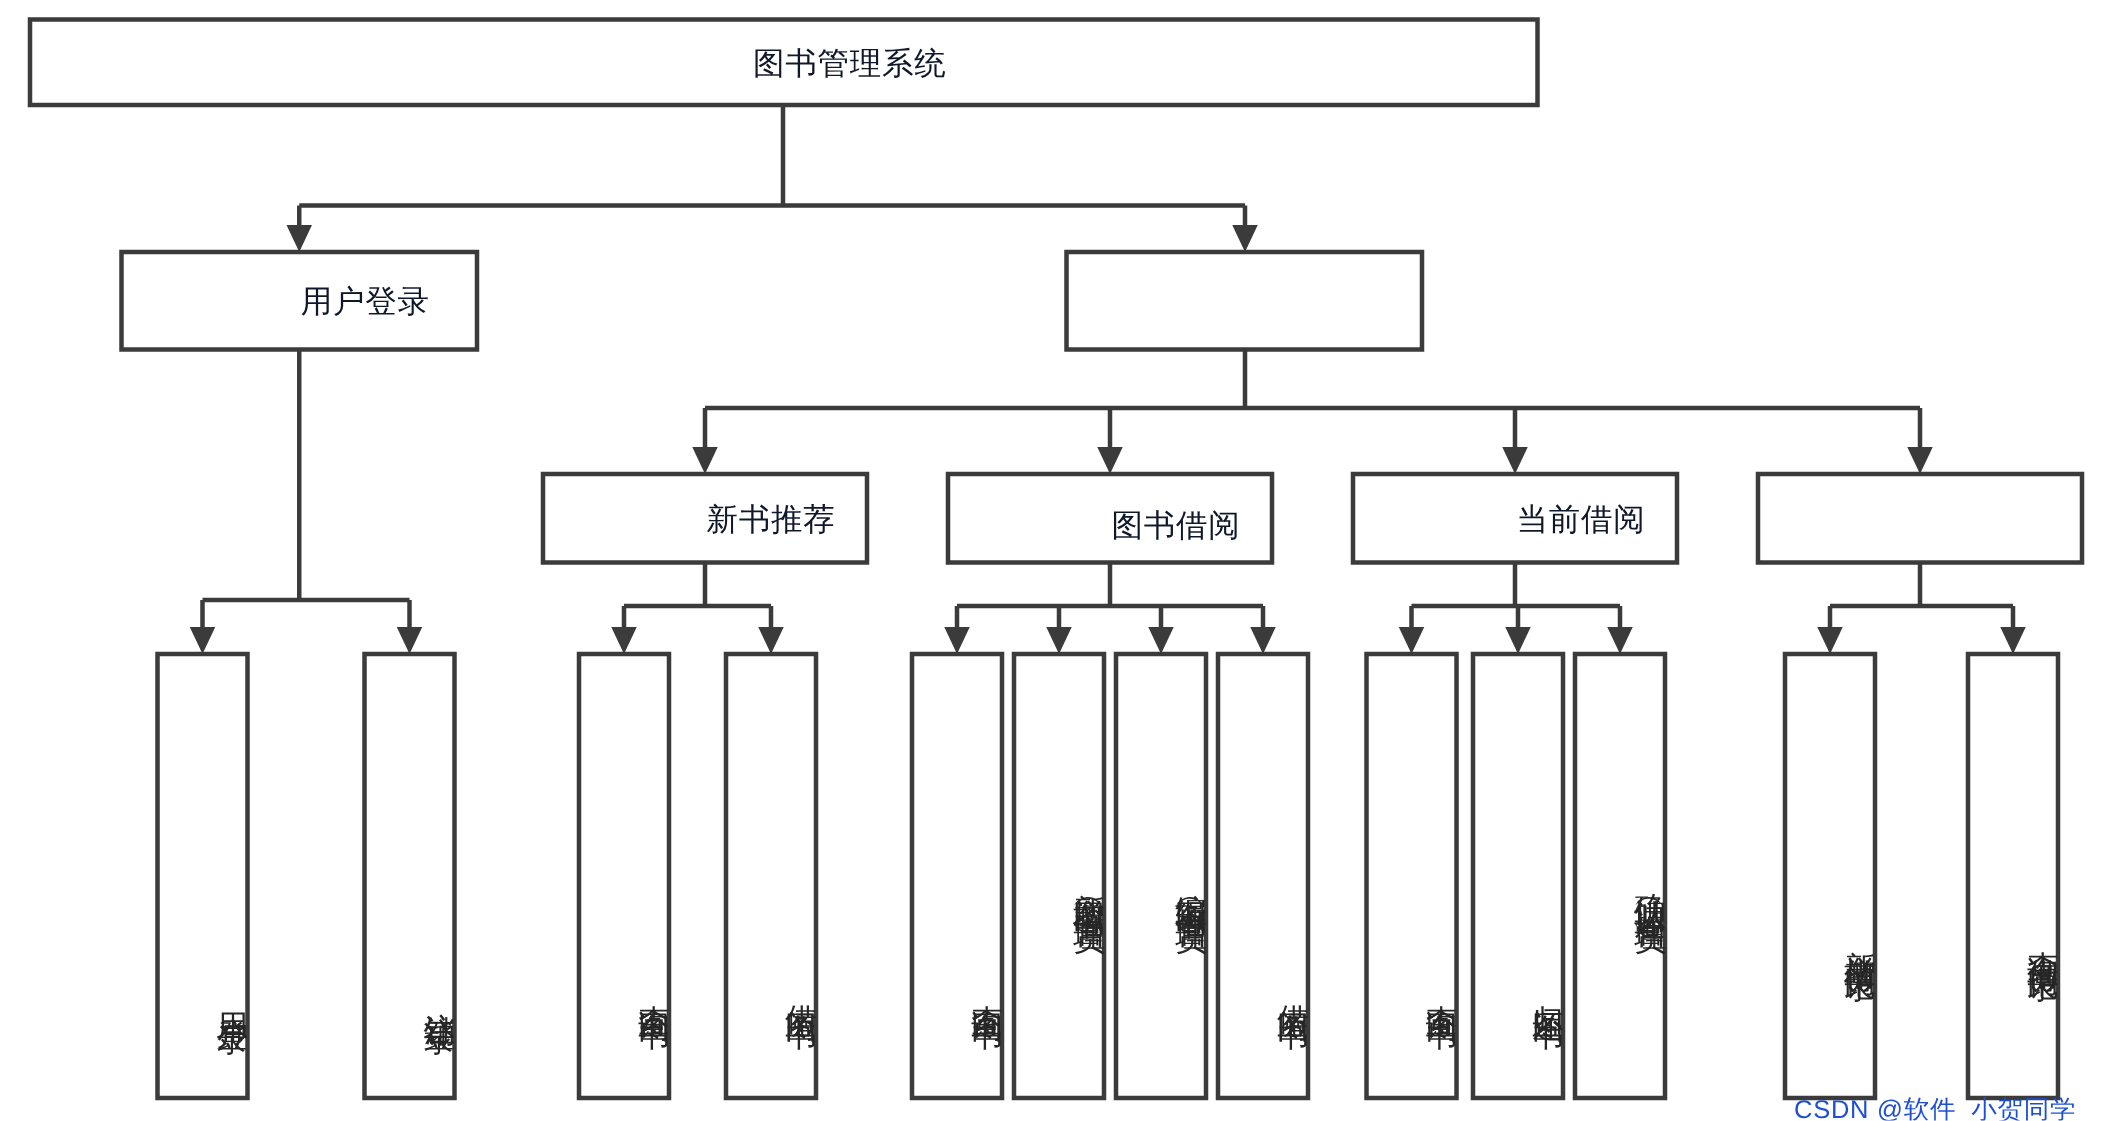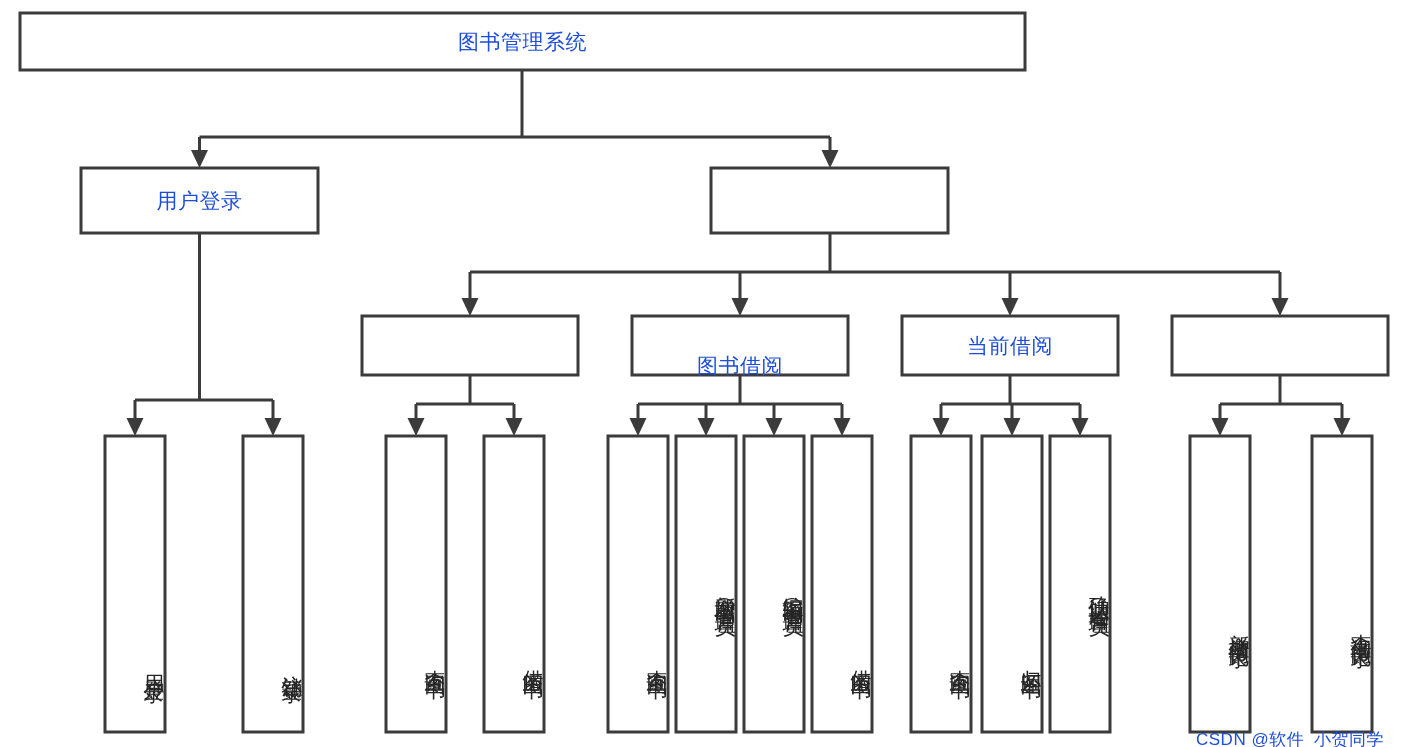--- a/index.html
+++ b/index.html
@@ -40,26 +40,27 @@
   }
   .arrow-head {
     fill: #3b3b3b;
     stroke: none;
   }
   .node-label-h {
     position: absolute;
     display: flex;
     align-items: center;
     justify-content: center;
-    color: #1d4ed8;
+    color: #0f172a;
     font-size: 21px;
     font-family: Liberation Mono, monospace;
     letter-spacing: 0.5px;
     white-space: nowrap;
     pointer-events: none;
+    padding-left: 44px;
   }
   .node-label-v {
     position: absolute;
     display: flex;
     align-items: flex-start;
     justify-content: center;
     color: #262626;
     font-size: 21px;
     font-family: "Liberation Sans", "DejaVu Sans", sans-serif;
     writing-mode: vertical-rl;
@@ -158,22 +159,23 @@
     <polygon class="arrow-head" points="1211.5,418 1228.5,418 1220,436"></polygon>
     <polygon class="arrow-head" points="1333.5,418 1350.5,418 1342,436"></polygon>
 
   </svg>
 
   <div class="node-label-h" style="left:20px; top:13px; width:1005px; height:57px;">图书管理系统</div>
 
   <div class="node-label-h" style="left:81px; top:168px; width:237px; height:65px;">用户登录</div>
 
 
-
-  <div class="node-label-h" style="left:632px; top:332px; width:216px; height:67px;text-align:center;">图书借阅</div>
+  <div class="node-label-h" style="left:362px; top:316px; width:216px; height:59px;">新书推荐</div>
+
+  <div class="node-label-h" style="left:632px; top:316px; width:216px; height:67px;text-align:center;">图书借阅</div>
 
   <div class="node-label-h" style="left:902px; top:316px; width:216px; height:59px;">当前借阅</div>
 
 
   <div class="node-label-v" style="left:105px; top:436px; width:60px; height:296px; padding-top:80px;">用户登录</div>
 
   <div class="node-label-v" style="left:243px; top:436px; width:60px; height:296px; padding-top:80px;">注销登录</div>
 
   <div class="node-label-v" style="left:386px; top:436px; width:60px; height:296px; padding-top:75px;">查询图书</div>
 

